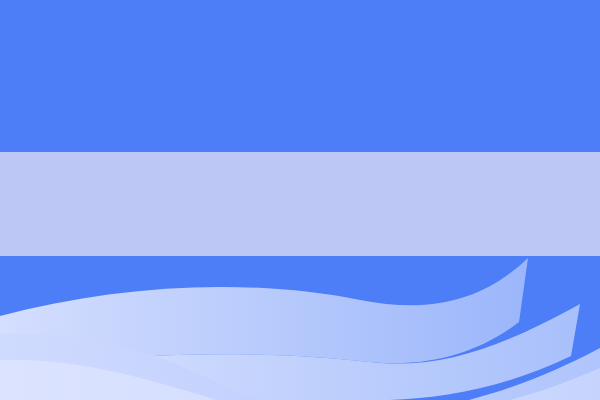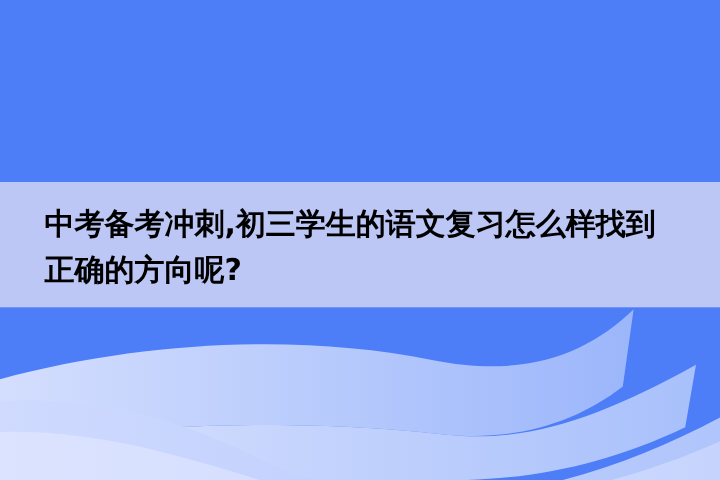--- a/index.html
+++ b/index.html
@@ -125,15 +125,14 @@
 
     <path fill="url(#gradLight)" d="M0,104
              C 80,102 150,124 210,142
              C 260,157 330,166 400,162
              C 480,157 545,136 600,112
              L 600,144
              L 0,144
              Z"></path>
   </svg>
 
-  <p class="title-text" style="color: rgb(0, 0, 0);">中考备考冲刺,初三学生的语文复习怎么样找到正确的方向呢?</p>
 
 </div>
 
 </body></html>

